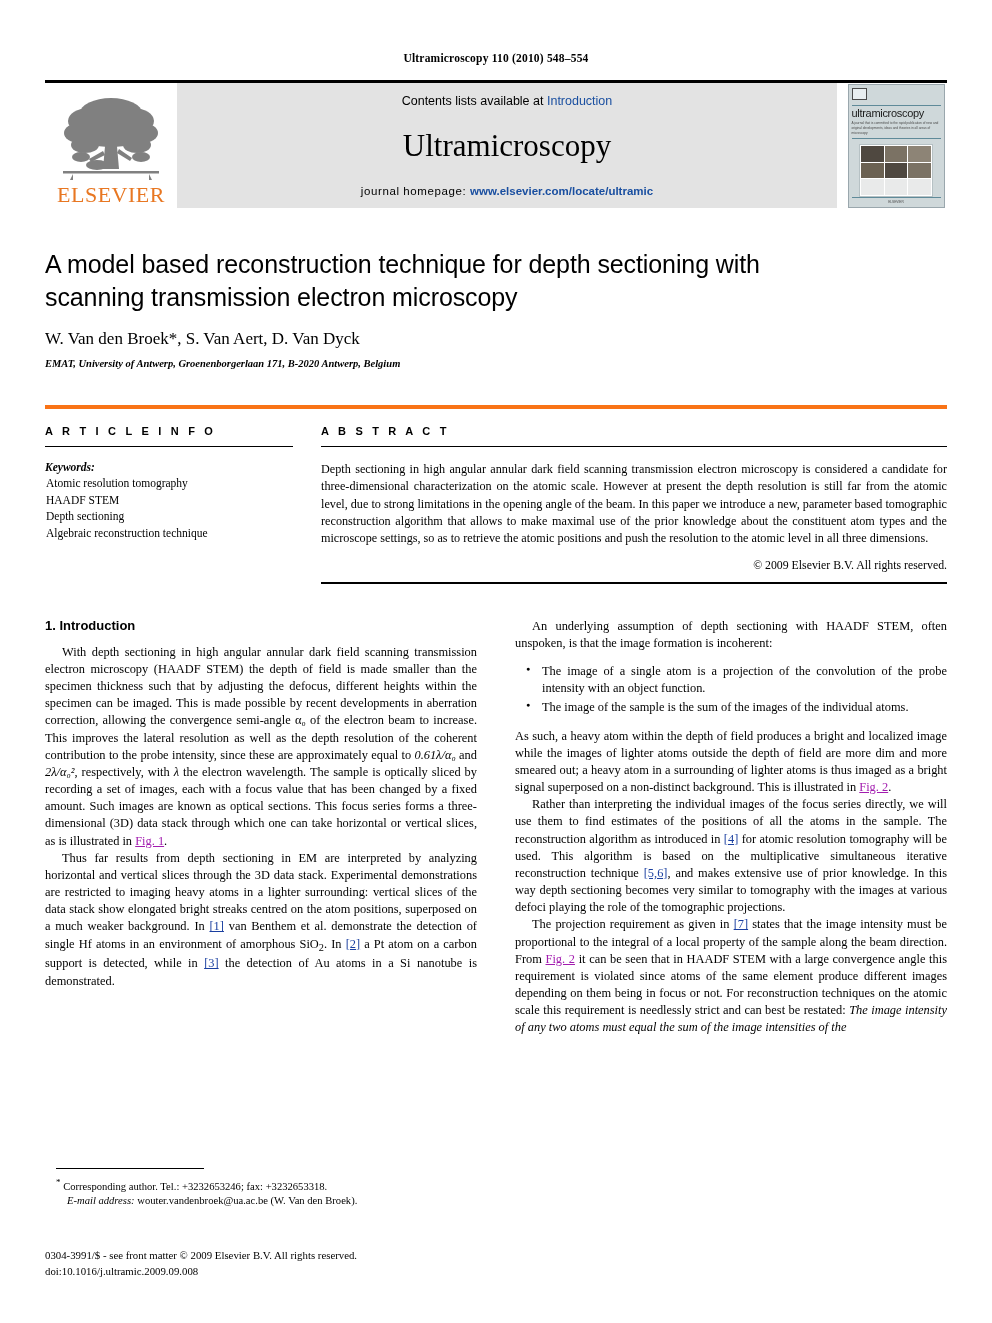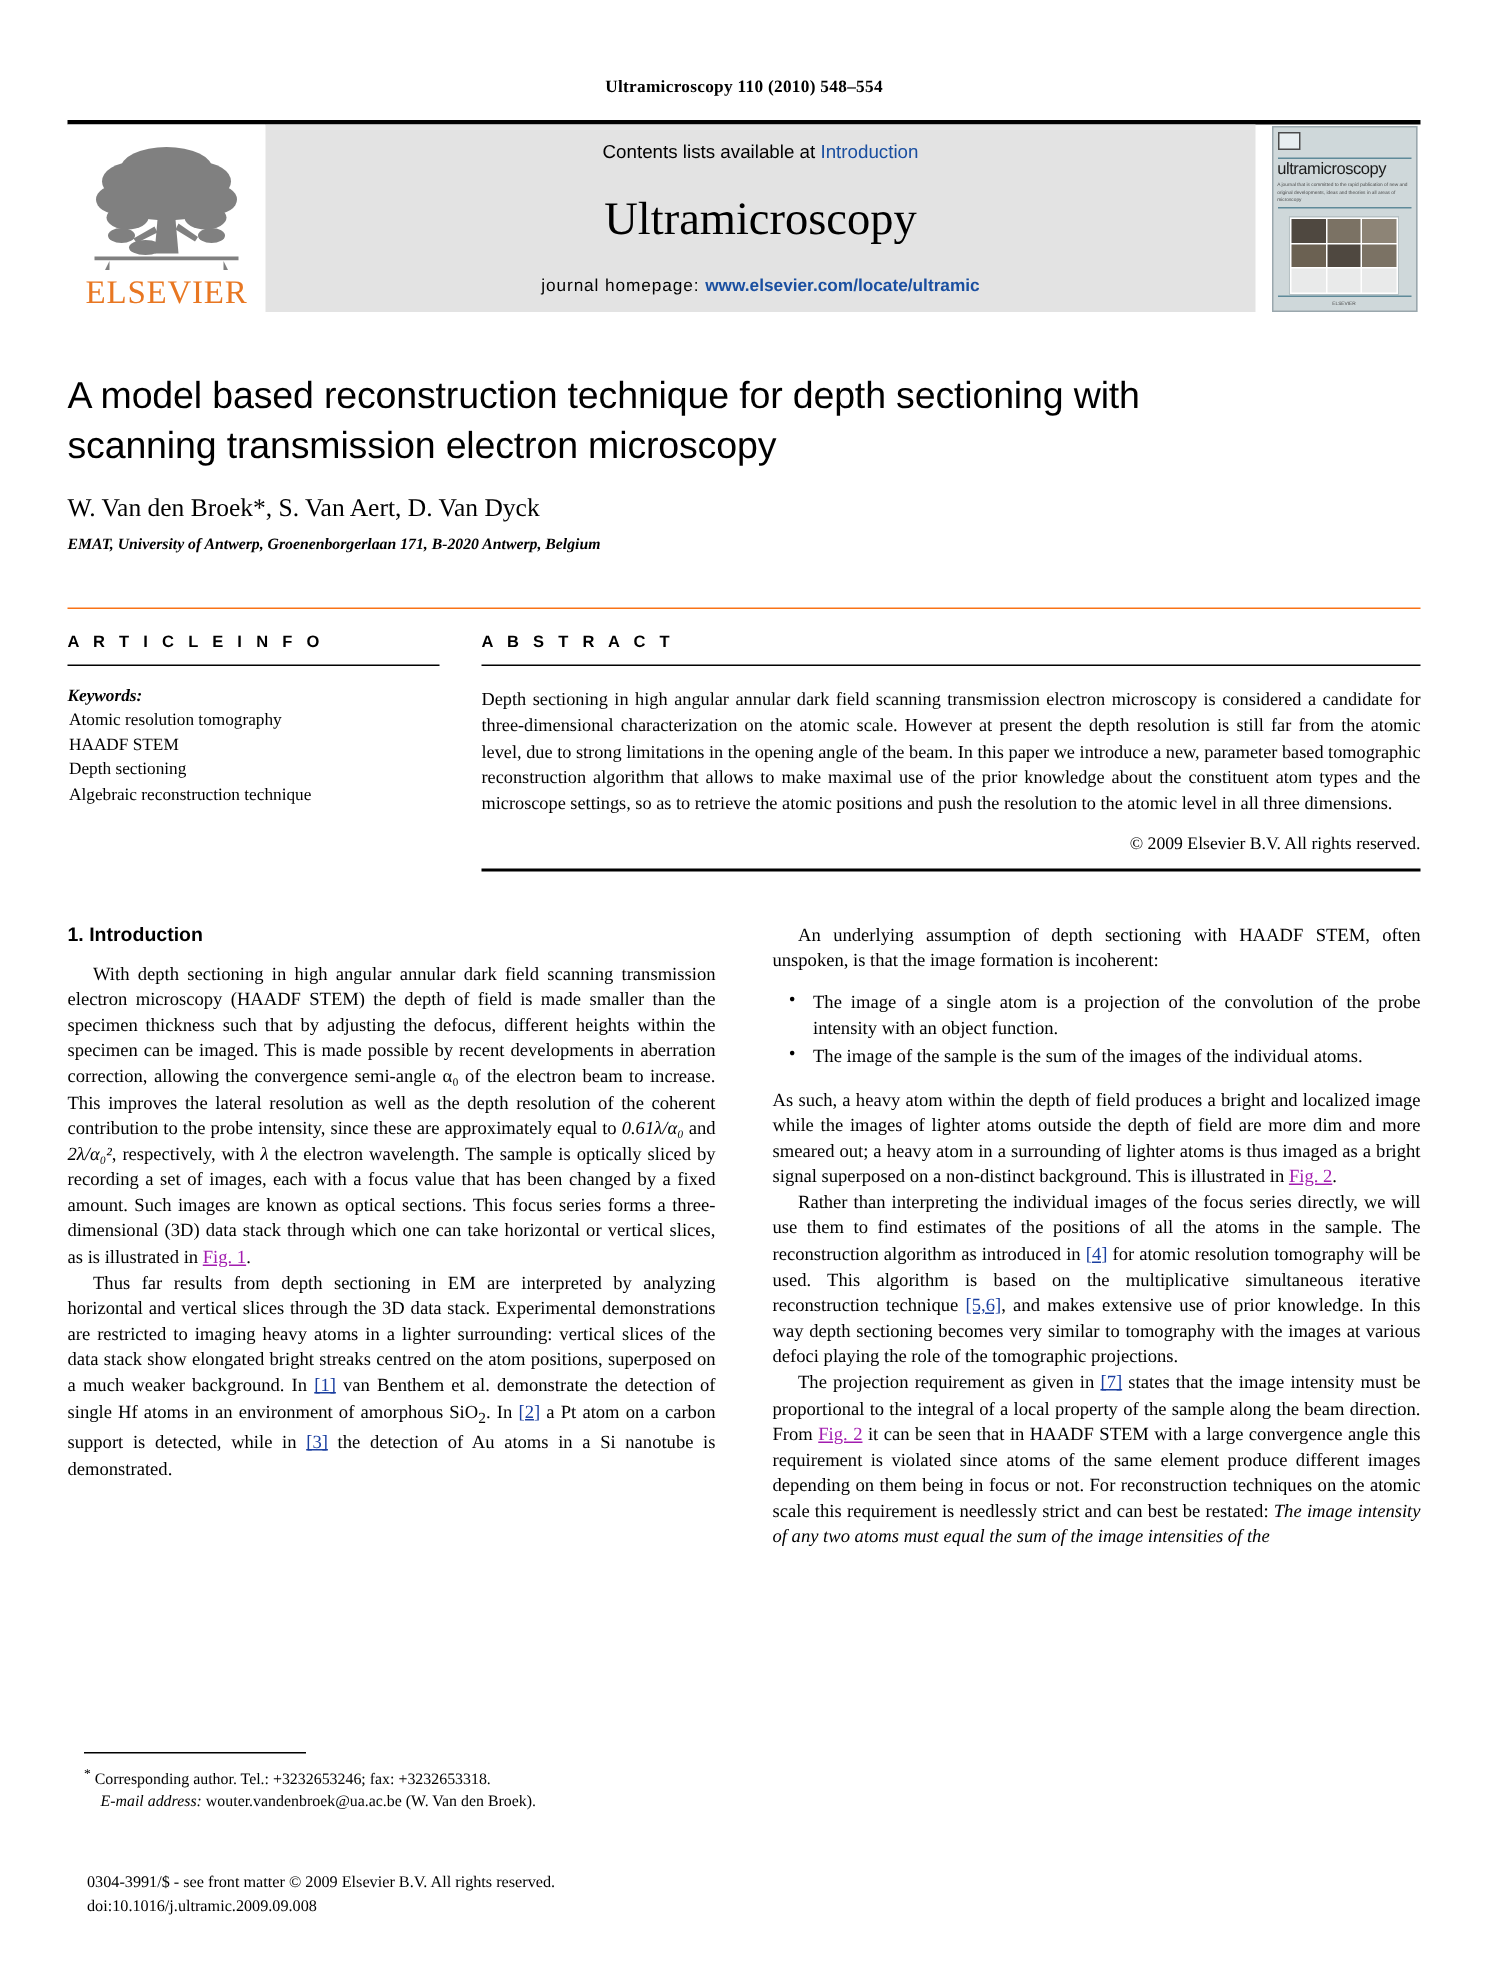--- a/index.html
+++ b/index.html
@@ -154,21 +154,21 @@
     font-family: "Liberation Serif", serif;
     font-style: italic;
     font-weight: bold;
     font-size: 10.5px;
     margin: 0;
   }
 
   
   .info-abstract {
     margin-top: 36px;
-    border-top: 1px solid #f97316;
+    border-top: 4px solid #f97316;
     padding-top: 16px;
     display: flex;
     gap: 28px;
   }
   .article-info { width: 248px; flex: 0 0 248px; }
   .abstract-col { flex: 1 1 auto; }
   .sec-label {
     font-family: "Liberation Sans", sans-serif;
     font-size: 11px;
     font-weight: bold;
@@ -255,21 +255,21 @@
     line-height: 1.4;
     margin: 0;
     text-indent: -8px;
     padding-left: 8px;
   }
   .fn-line .star { font-size: 9px; vertical-align: super; }
   .fn-email { font-size: 10.6px; line-height: 1.4; margin: 0; padding-left: 11px; }
   .fn-email .em-label { font-style: italic; }
   .imprint {
     position: absolute;
-    left: 58px;
+    left: 45px;
     top: 1248px;
     width: 460px;
     font-size: 10.8px;
     line-height: 1.45;
   }
 </style>
 </head>
 <body>
 
 <div class="page">

